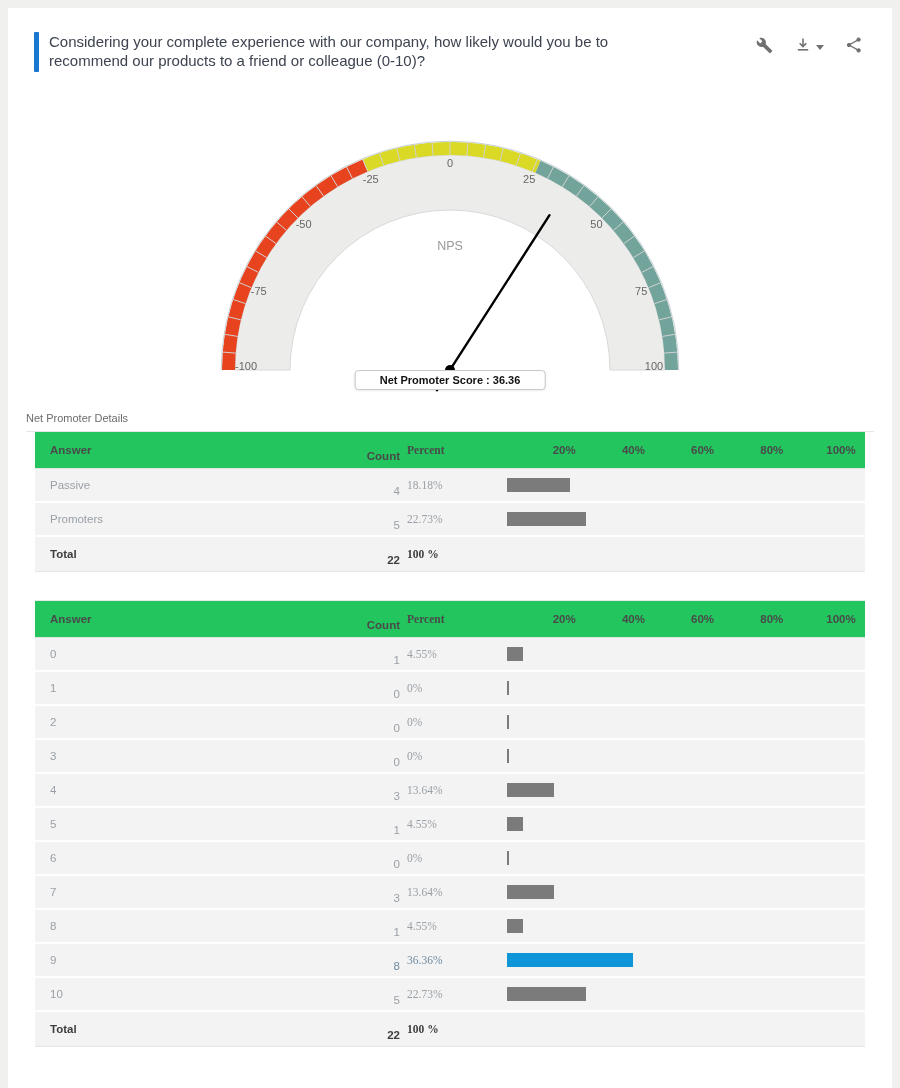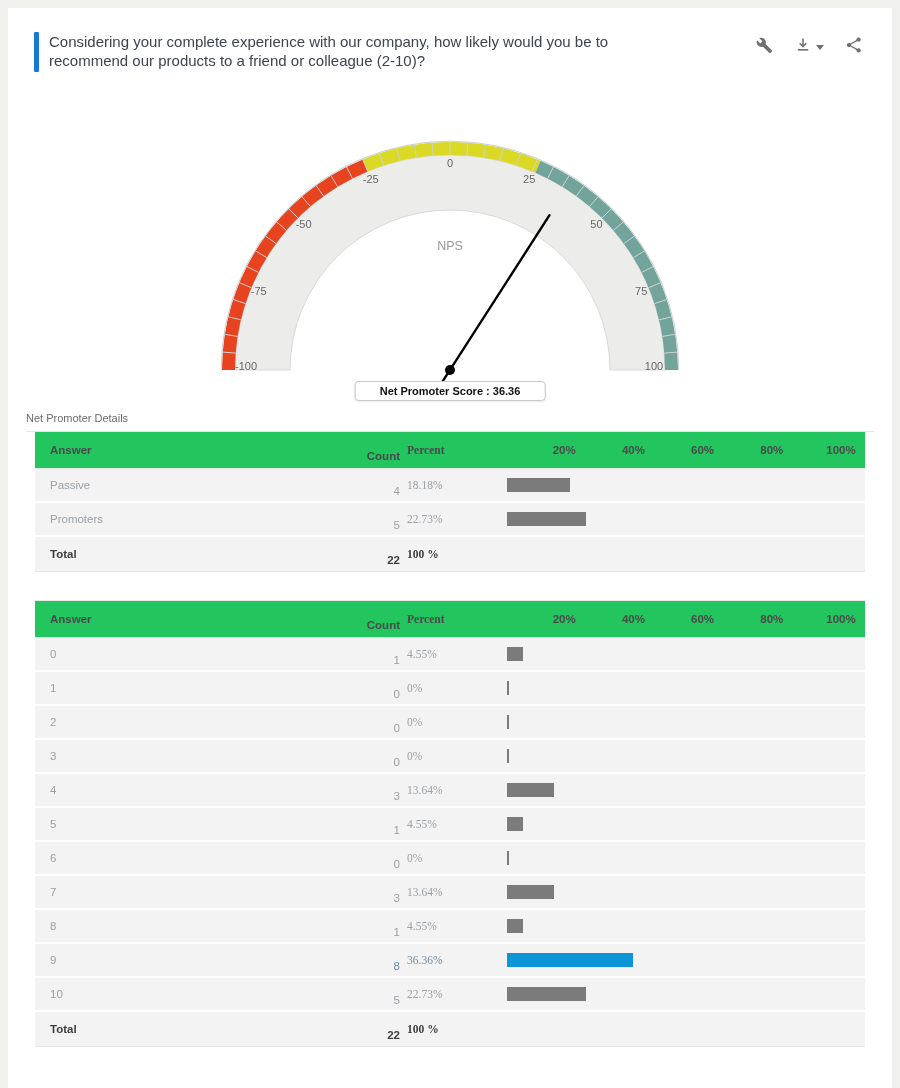--- a/index.html
+++ b/index.html
@@ -21,21 +21,21 @@
     font-size:15px;line-height:19px;color:#3d4450;
   }
   .header-icons{margin-left:auto;display:flex;align-items:flex-start;gap:22px;padding-top:5px;color:#707070;}
   .icon-btn{display:inline-flex;align-items:center;cursor:pointer;}
   .icon-btn svg{display:block;}
   .dl-caret{margin-left:5px;margin-top:5px;}
   
   .gauge-wrap{position:relative;width:520px;height:268px;margin:58px auto 0;}
   .gauge-wrap svg{display:block;font-family:"Liberation Sans",sans-serif;}
   .gauge-tooltip{
-    position:absolute;top:251px;left:50%;transform:translateX(-50%);
+    position:absolute;top:240px;left:50%;transform:translateX(-50%);
     background:#fff;border:1px solid #c9c9c9;border-radius:4px;
     padding:3px 24px;font-size:11px;font-weight:bold;color:#111;white-space:nowrap;
     box-shadow:0 1px 2px rgba(0,0,0,.08);
   }
   
   .section-label{
     margin:14px 18px 0;padding-bottom:7px;border-bottom:1px solid #e6e6e6;
     font-size:11px;color:#6b6b6b;
   }
   .data-table{margin:0 27px;border-bottom:1px solid #e6e6e6;font-size:11.5px;}
@@ -54,21 +54,21 @@
   .bar{height:14px;}
   .hl .c-count,.hl .c-percent{color:#6e8ba1;}
 </style>
 </head>
 <body>
 
 <div class="card">
 
   <div class="card-header">
     <div class="accent" style="background: rgb(24, 120, 207);"></div>
-    <div class="question">Considering your complete experience with our company, how likely would you be to recommend our products to a friend or colleague (2-10)?</div>
+    <div class="question">Considering your complete experience with our company, how likely would you be to recommend our products to a friend or colleague (0-10)?</div>
     <div class="header-icons">
       <span class="icon-btn">
         <svg width="17" height="17" viewBox="0 0 24 24" fill="#707070">
             <path d="M22.7 19l-9.1-9.1c.9-2.3.4-5-1.5-6.9-2-2-5-2.4-7.4-1.3L9 6 6 9 1.6 4.7C.4 7.1.9 10.1 2.9 12.1c1.9 1.9 4.6 2.4 6.9 1.5l9.1 9.1c.4.4 1 .4 1.4 0l2.3-2.3c.5-.4.5-1.1.1-1.4z"></path>
           </svg>
       </span>
       <span class="icon-btn">
         <svg width="16" height="16" viewBox="0 0 16 16" fill="none" stroke="#707070" stroke-width="1.6">
             <path d="M8 1.5v7.4"></path>
             <path d="M4.7 6.2L8 9.5l3.3-3.3"></path>

